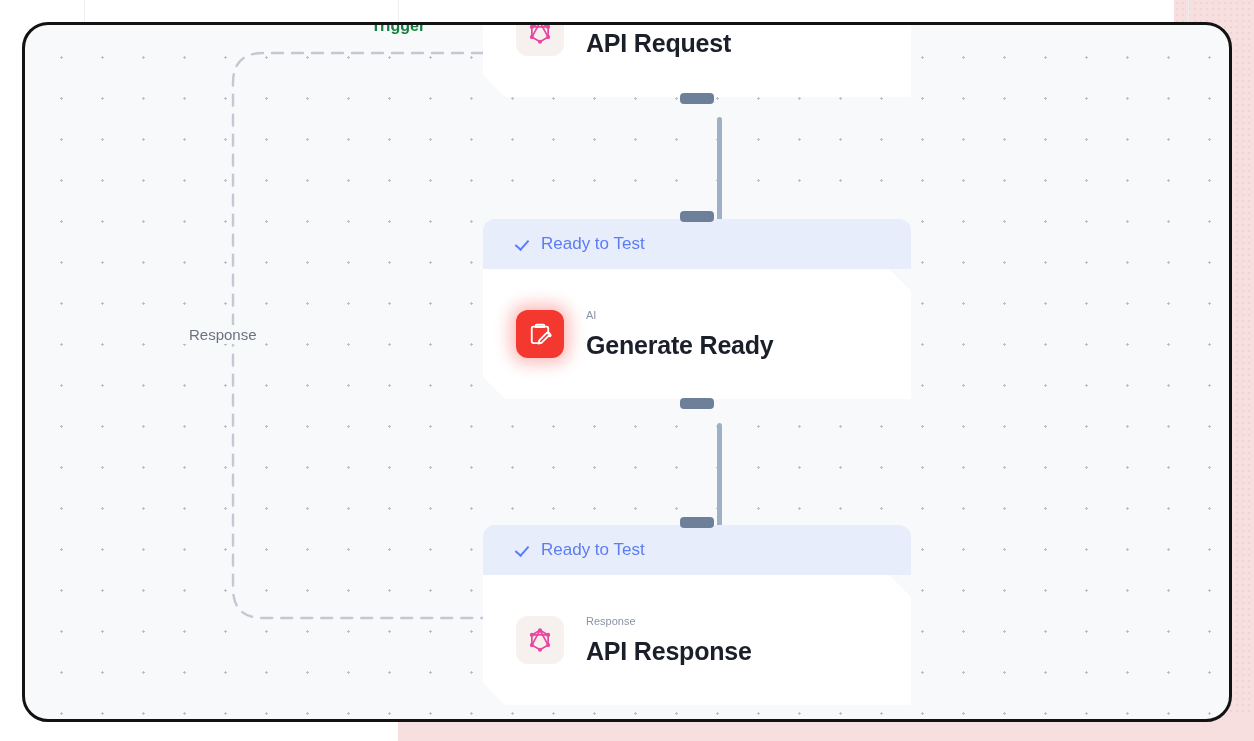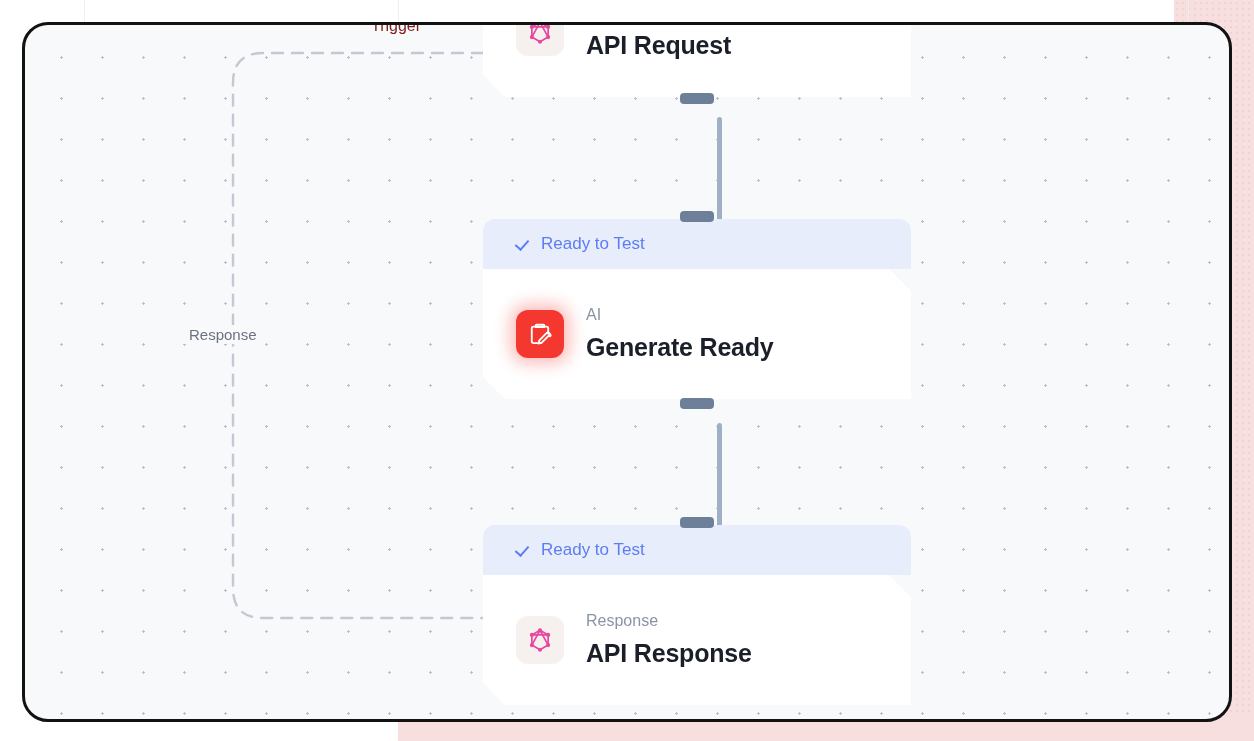--- a/index.html
+++ b/index.html
@@ -108,22 +108,22 @@
     padding: 1px 6px;
     white-space: nowrap;
   }
 
   
   .trigger-label {
     position: absolute;
     left: 346px;
     top: -8px;
     font-size: 16px;
-    font-weight: 400;
-    color: #7f1d1d;
+    font-weight: 700;
+    color: #15803d;
     z-index: 6;
     white-space: nowrap;
   }
 
   
   .node {
     position: absolute;
     width: 428px;
     z-index: 4;
   }
@@ -187,21 +187,21 @@
   .node-icon.pinkbox {
     background: #f6f1ef;
   }
   .node-icon.redbox {
     background: #f4382f;
     box-shadow: 0 0 16px 6px rgba(244,56,47,.32);
   }
 
   .node-text { display: flex; flex-direction: column; gap: 10px; min-width: 0; }
   .node-kind {
-    font-size: 16px;
+    font-size: 11px;
     color: #8a93a5;
     line-height: 1.1;
   }
   .node-title {
     font-size: 25px;
     font-weight: 700;
     color: #1b1f2a;
     line-height: 1.15;
     letter-spacing: -.2px;
   }

